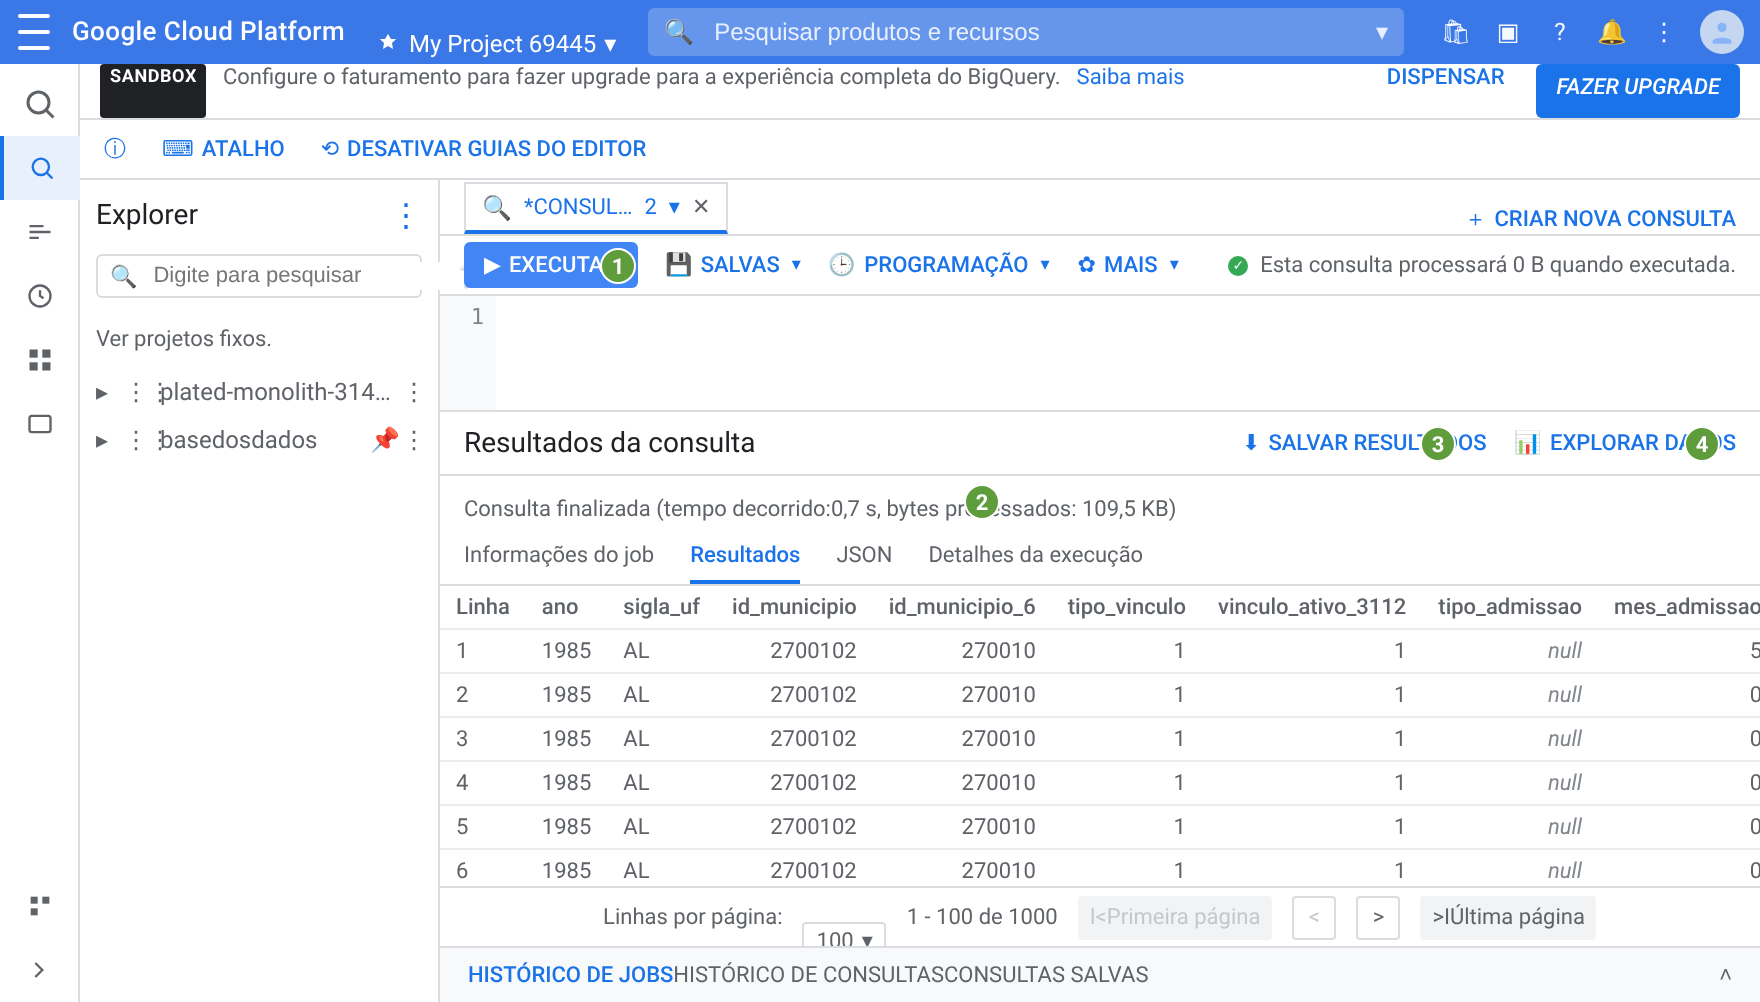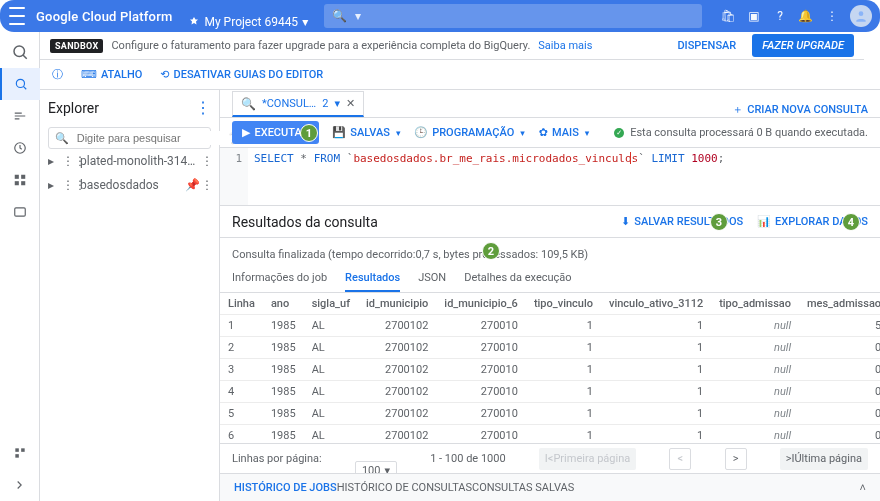--- a/index.html
+++ b/index.html
@@ -16,35 +16,35 @@
   --bg: #fff;
   --bg-grey: #f1f3f4;
   --bg-softgrey: #f8f9fa;
   --sql-keyword: #1967d2;
   --sql-string: #c5221f;
   --sql-number: #c5221f;
 }
 * { box-sizing: border-box; }
 body { margin:0; font-family: Roboto, "Segoe UI", Arial, sans-serif; font-size:12px; color:var(--text-light); background:#fff; width:880px; height:501px; overflow:hidden; position:relative; }
 
-.gcp-header { height:32px; background:var(--gcp-blue-banner); color:#fff; display:flex; align-items:center; padding:0 8px; gap:10px;border-radius:14px; }
+.gcp-header { height:32px; background:var(--gcp-blue-banner); color:#fff; display:flex; align-items:center; padding:0 8px; gap:10px; }
 .gcp-header .left { display:flex; align-items:center; gap:10px; }
 .menu-icon { width:18px; height:18px; display:flex; flex-wrap:wrap; align-content:space-between; justify-content:center; cursor:pointer;}
 .menu-icon span { display:block; width:16px; height:2px; background:#fff; border-radius:1px;}
 .gcp-logo { font-size:13px; font-weight:500; letter-spacing:.2px; white-space:nowrap;}
 .project-chip { display:flex; align-items:center; gap:4px; padding:0 6px; height:22px; border-radius:3px; cursor:pointer;margin-top:12px;}
 .project-chip svg { width:12px; height:12px; fill:#fff;}
 .gcp-search { flex:1; display:flex; align-items:center; background:rgba(255,255,255,.22); height:24px; border-radius:3px; padding:0 8px; gap:8px; color:#e8f0fe;}
 .gcp-search input { flex:1; border:0; background:transparent; color:#fff; font-size:12px; outline:none;}
 .gcp-search input::placeholder { color:#e8f0fe;}
 .gcp-header .right { display:flex; align-items:center; gap:10px; padding-left:8px;}
 .gcp-header .right .icn { width:16px; height:16px; opacity:.95; cursor:pointer; display:flex; align-items:center; justify-content:center;}
 .avatar { width:22px; height:22px; border-radius:50%; background:#c5d6f1; display:flex; align-items:center; justify-content:center;}
 
-.sandbox-bar { position:absolute; top:32px; left:40px; right:16px; height:28px; display:flex; align-items:center; padding:0 10px; gap:8px; border-bottom:1px solid var(--border); font-size:11px;}
+.sandbox-bar { position:absolute; top:32px; left:40px; right:0; height:28px; display:flex; padding:0 10px; gap:8px; border-bottom:1px solid var(--border); font-size:11px;}
 .sandbox-badge { background:#202124; color:#fff; font-size:9px; font-weight:700; padding:2px 5px; border-radius:2px; letter-spacing:.3px;}
 .sandbox-bar a { color:var(--gcp-blue); text-decoration:none;}
 .sandbox-bar .spacer { flex:1;}
 .sandbox-bar .dispense { color:var(--gcp-blue); font-weight:500; font-size:11px; padding:0 8px; cursor:pointer;}
 .upgrade-btn { background:var(--gcp-blue); color:#fff; font-weight:500; font-size:11px; padding:5px 10px; border-radius:3px; cursor:pointer;font-style:italic;}
 
 .icon-rail { position:absolute; top:32px; left:0; bottom:0; width:40px; background:#fff; border-right:1px solid var(--border); display:flex; flex-direction:column; align-items:center; }
 .icon-rail .rail-ic { width:40px; height:32px; display:flex; align-items:center; justify-content:center; cursor:pointer; color:var(--text-light);}
 .icon-rail .rail-ic.top { margin-top:4px; }
 .icon-rail .rail-ic.active { color:var(--gcp-blue); background:#e8f0fe; border-left:2px solid var(--gcp-blue); width:40px;}
@@ -100,21 +100,21 @@
 .result-tabs .rt { padding:6px 0; cursor:pointer; color:var(--text-light);}
 .result-tabs .rt.active { color:var(--gcp-blue); border-bottom:2px solid var(--gcp-blue); font-weight:500;}
 
 .data-wrap { flex:1; overflow:auto; font-size:11px;}
 table.data { border-collapse:collapse; width:100%; }
 table.data th, table.data td { padding:4px 8px; text-align:left; border-bottom:1px solid #ececec; white-space:nowrap;}
 table.data th { color:var(--text-light); font-weight:500; background:#fff;}
 table.data td.num { text-align:right;}
 table.data td.null { text-align:right; font-style:italic; color:var(--text-faint);}
 
-.paginator { height:30px; border-top:1px solid var(--border); display:flex; align-items:center; justify-content:space-between; gap:10px; padding:0 12px; font-size:11px; color:var(--text-light);}
+.paginator { height:30px; border-top:1px solid var(--border); display:flex; align-items:center; justify-content:center; gap:10px; padding:0 12px; font-size:11px; color:var(--text-light);}
 .paginator .sel { border:1px solid var(--border); padding:2px 6px; border-radius:2px; display:flex; align-items:center; gap:4px; cursor:pointer;margin-top:23px;}
 .paginator .navbtn { width:22px; height:22px; border:1px solid var(--border); border-radius:2px; display:flex; align-items:center; justify-content:center; cursor:pointer;}
 .paginator .disabled { color:#c4c7cc;}
 .paginator .exp { height:22px; background:var(--bg-grey); border-radius:2px; display:flex; align-items:center; padding:0 6px; font-size:11px;}
 
 .bottom-bar { height:28px; border-top:1px solid var(--border); background:var(--bg-softgrey); display:flex; align-items:center; padding:0 14px; font-size:11px;}
 .bottom-bar .bb { color:var(--text-light); cursor:pointer;}
 .bottom-bar .bb.active { color:var(--gcp-blue); font-weight:500;}
 .bottom-bar .chev { margin-left:auto; cursor:pointer; color:var(--text-light);}
 svg { display:block;}
@@ -133,20 +133,21 @@
     <div class="project-chip">
       <svg viewBox="0 0 24 24">
           <path d="M12 2l3 5h5l-4 4 1 6-5-3-5 3 1-6-4-4h5z"></path>
         </svg>
       <span>My Project 69445</span>
       <span>▾</span>
     </div>
   </div>
   <div class="gcp-search">
     <span>🔍</span>
+    <input type="text" placeholder="Pesquisar produtos e recursos" style="">
     <span>▾</span>
   </div>
   <div class="right">
     <span class="icn">🛍</span>
     <span class="icn">▣</span>
     <span class="icn">?</span>
     <span class="icn">🔔</span>
     <span class="icn">⋮</span>
     <span class="avatar">
       <svg width="14" height="14" viewBox="0 0 24 24" fill="#8ab4f8">
@@ -235,20 +236,21 @@
 <div class="explorer">
   <h3>
     <span>Explorer</span>
     <span class="more">⋮</span>
   </h3>
   <div class="search">
     <span>🔍</span>
     <input type="text" placeholder="Digite para pesquisar" style="">
     <span>❔</span>
   </div>
+  <div class="hint">Ver projetos fixos.</div>
   <div class="tree">
     <div class="row">
       <span class="arrow">▸</span>
       <span class="picn">⋮⋮</span>
       <span class="label">plated-monolith-314914</span>
       <span class="rowmore">⋮</span>
     </div>
     <div class="row">
       <span class="arrow">▸</span>
       <span class="picn">⋮⋮</span>
@@ -291,21 +293,20 @@
       </span>
     <div class="status">
       <span class="dot">✓</span>
       <span>Esta consulta processará 0 B quando executada.</span>
     </div>
     <div class="num-badge" style="left:80px; top:6px;">1</div>
   </div>
 
   <div class="sql-editor">
     <div class="gutter">1</div>
-    <div class="code"><span class="sql-kw">SELECT</span><span> * </span><span class="sql-kw">FROM</span> `<span class="sql-str">basedosdados.br_me_rais.microdados_vinculos</span>` <span class="sql-kw">LIMIT</span> <span class="sql-num">1000</span>;<span class="sql-cursor" style="left:382px;"></span></div>
   </div>
 
   <div class="results-head" style="position:relative;">
     <h4>Resultados da consulta</h4>
     <span class="rh-link push">
         <span>⬇</span>
         <span>SALVAR RESULTADOS</span>
       </span>
     <span class="rh-link">
         <span>📊</span>

